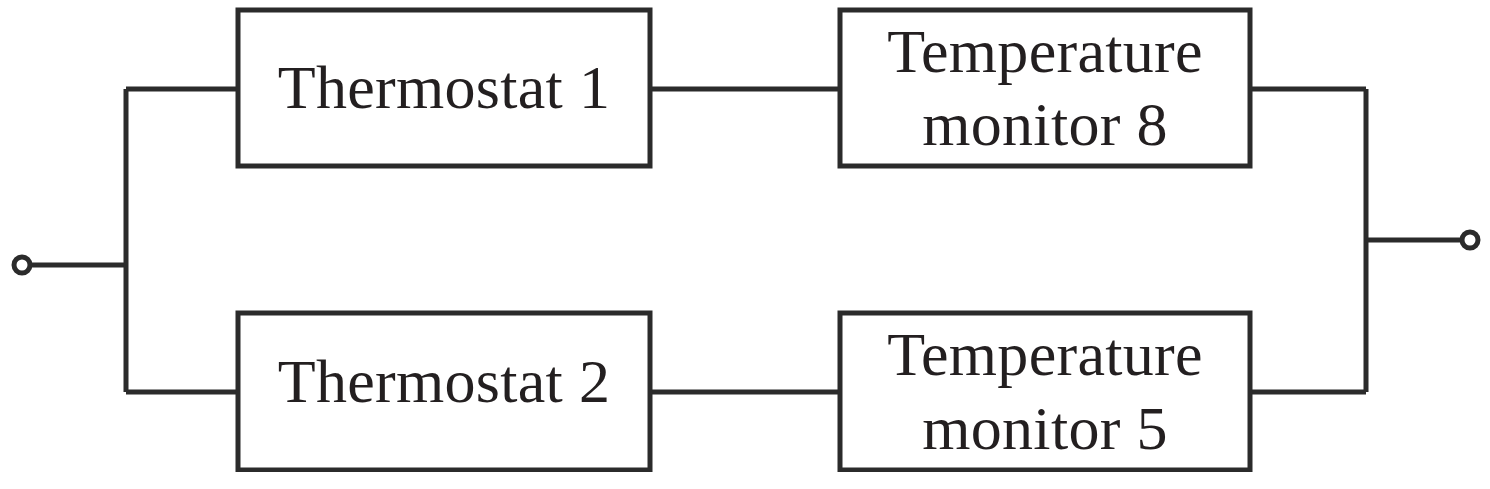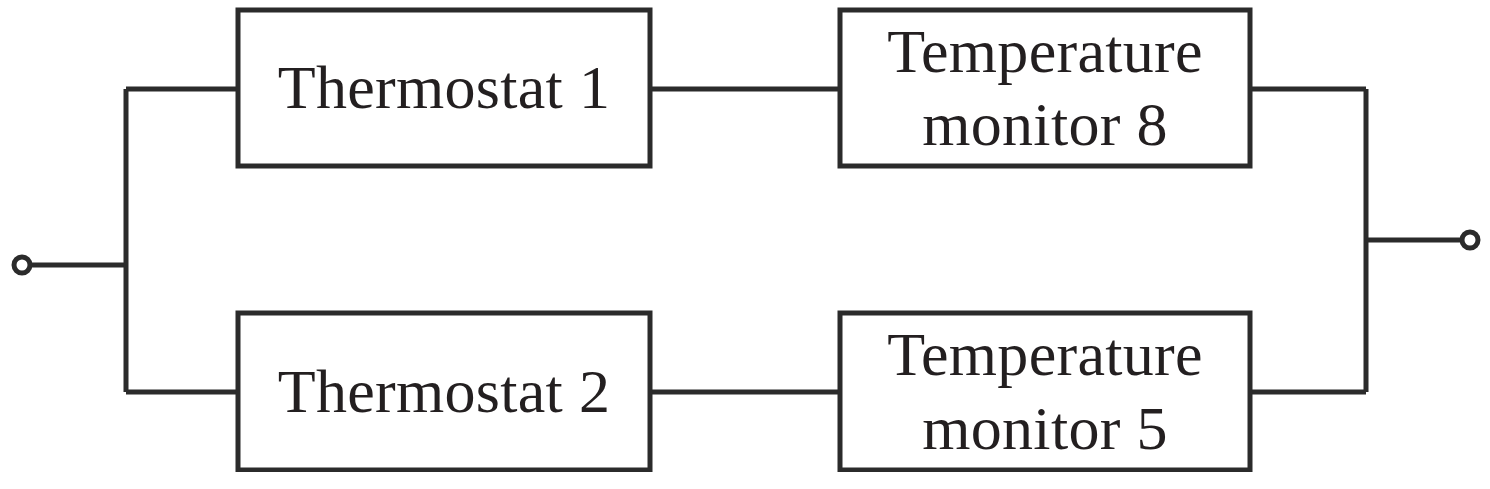--- a/index.html
+++ b/index.html
@@ -95,21 +95,21 @@
 
   <div class="block-label" style="left: 238px; top: 10px; width: 412px; height: 156px; color: rgb(35, 31, 32);">
     <span>Thermostat 1</span>
   </div>
 
   <div class="block-label" style="left: 840px; top: 10px; width: 410px; height: 156px; color: rgb(35, 31, 32);">
     <span>Temperature</span>
     <span>monitor 8</span>
   </div>
 
-  <div class="block-label" style="left: 238px; top: 313px; width: 412px; height: 157px; color: rgb(35, 31, 32);">
+  <div class="block-label" style="left: 238px; top: 303px; width: 412px; height: 157px; color: rgb(35, 31, 32);">
     <span>Thermostat 2</span>
   </div>
 
   <div class="block-label" style="left: 840px; top: 313px; width: 410px; height: 157px; color: rgb(35, 31, 32);">
     <span>Temperature</span>
     <span>monitor 5</span>
   </div>
 
 </div>
 

